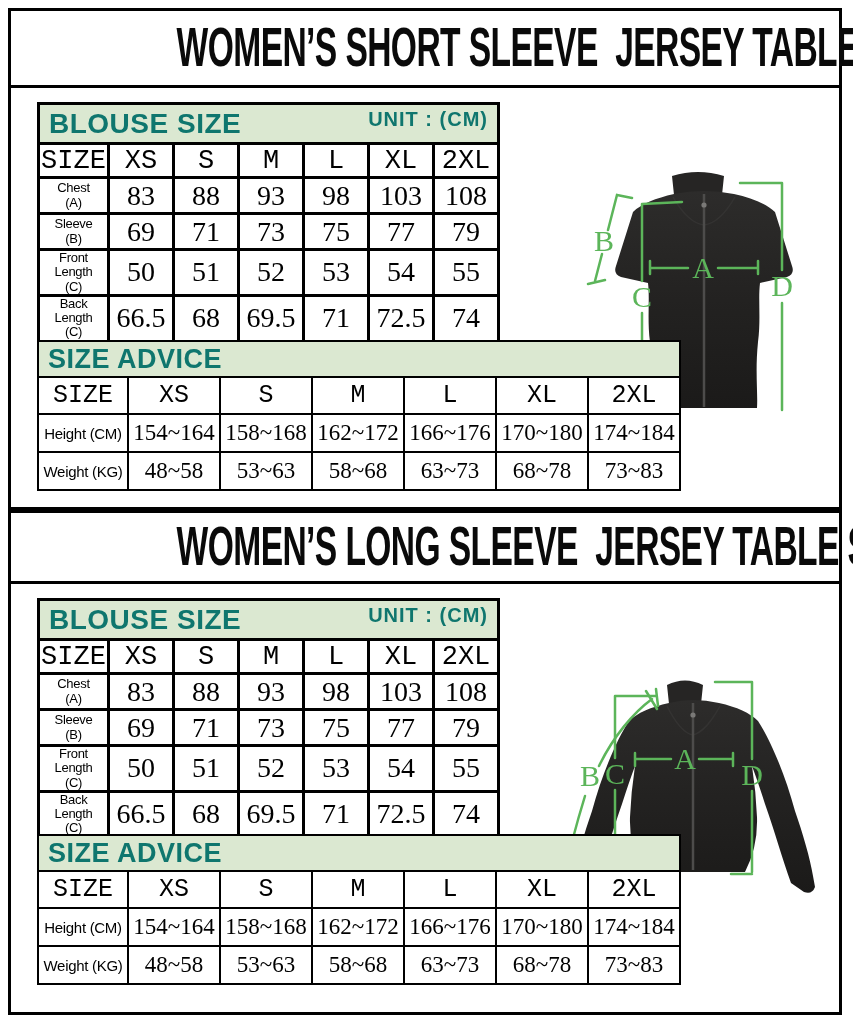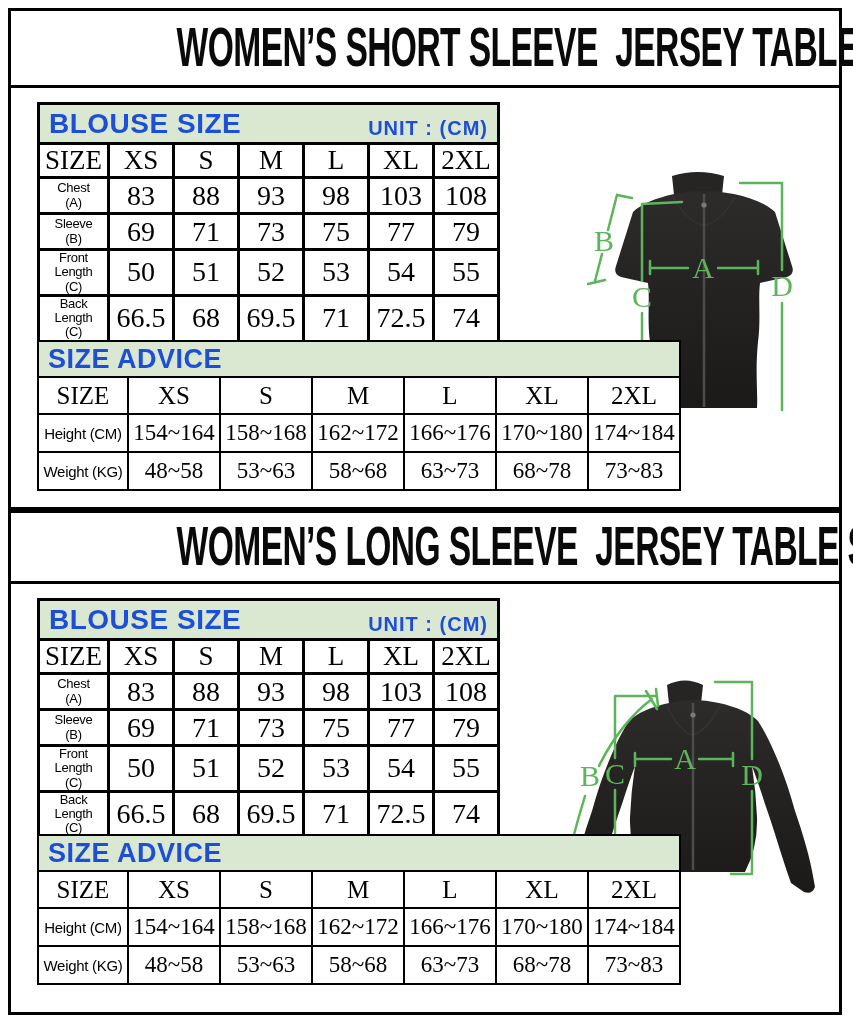--- a/index.html
+++ b/index.html
@@ -21,34 +21,34 @@
 
   table{position:absolute;border-collapse:collapse;table-layout:fixed;background:#fff;}
   .blouse{left:26px;top:14px;}
   .advice{left:26px;}
   #panel-short .advice{top:252px;}
   #panel-long .advice{top:250px;}
   .blouse td,.blouse th{border:3px solid #000;text-align:center;vertical-align:middle;padding:0;}
   .advice td,.advice th{border:2.5px solid #000;text-align:center;vertical-align:middle;padding:0;}
 
   .gbar{background:#dbe8d1;}
-  .gbarflex{display:flex;justify-content:space-between;align-items:flex-end;padding:0 9px;
-            font-weight:bold;color:#1d4ed8;}
+  .gbarflex{display:flex;justify-content:space-between;align-items:flex-start;padding:0 9px;
+            font-weight:bold;color:#0f766e;}
   .blouse .gbarflex{font-size:28px;letter-spacing:0.5px;}
   .blouse .gbarflex .unit{font-size:20px;letter-spacing:1px;}
   .advice .gbarflex{font-size:27px;letter-spacing:0.5px;}
 
   .blouse tr.gbar-row{height:40px;}
   .blouse tr.size-row{height:34px;}
   .blouse tr.data-row{height:36px;}
   .advice tr.gbar-row{height:36px;}
   .advice tr.size-row{height:37px;}
   .advice tr.data-row{height:38px;}
 
-  tr.size-row th,tr.size-row td{font-family:Liberation Serif, serif;font-weight:normal;}
+  tr.size-row th,tr.size-row td{font-family:Liberation Mono, monospace;font-weight:normal;}
   .blouse tr.size-row th,.blouse tr.size-row td{font-size:27px;}
   .advice tr.size-row th,.advice tr.size-row td{font-size:25px;}
   .blouse tr.data-row td{font-family:"Liberation Serif",serif;font-size:28px;}
   .advice tr.data-row td{font-family:"Liberation Serif",serif;font-size:23px;}
   .blouse tr.data-row th{font-weight:normal;font-size:13px;line-height:1.1;letter-spacing:-0.3px;}
   .advice tr.data-row th{font-weight:normal;font-size:15px;letter-spacing:-0.3px;}
 
   .jersey{position:absolute;}
   #jersey-short{left:546px;top:76px;width:285px;height:250px;}
   #jersey-long{left:534px;top:78px;width:300px;height:240px;}

